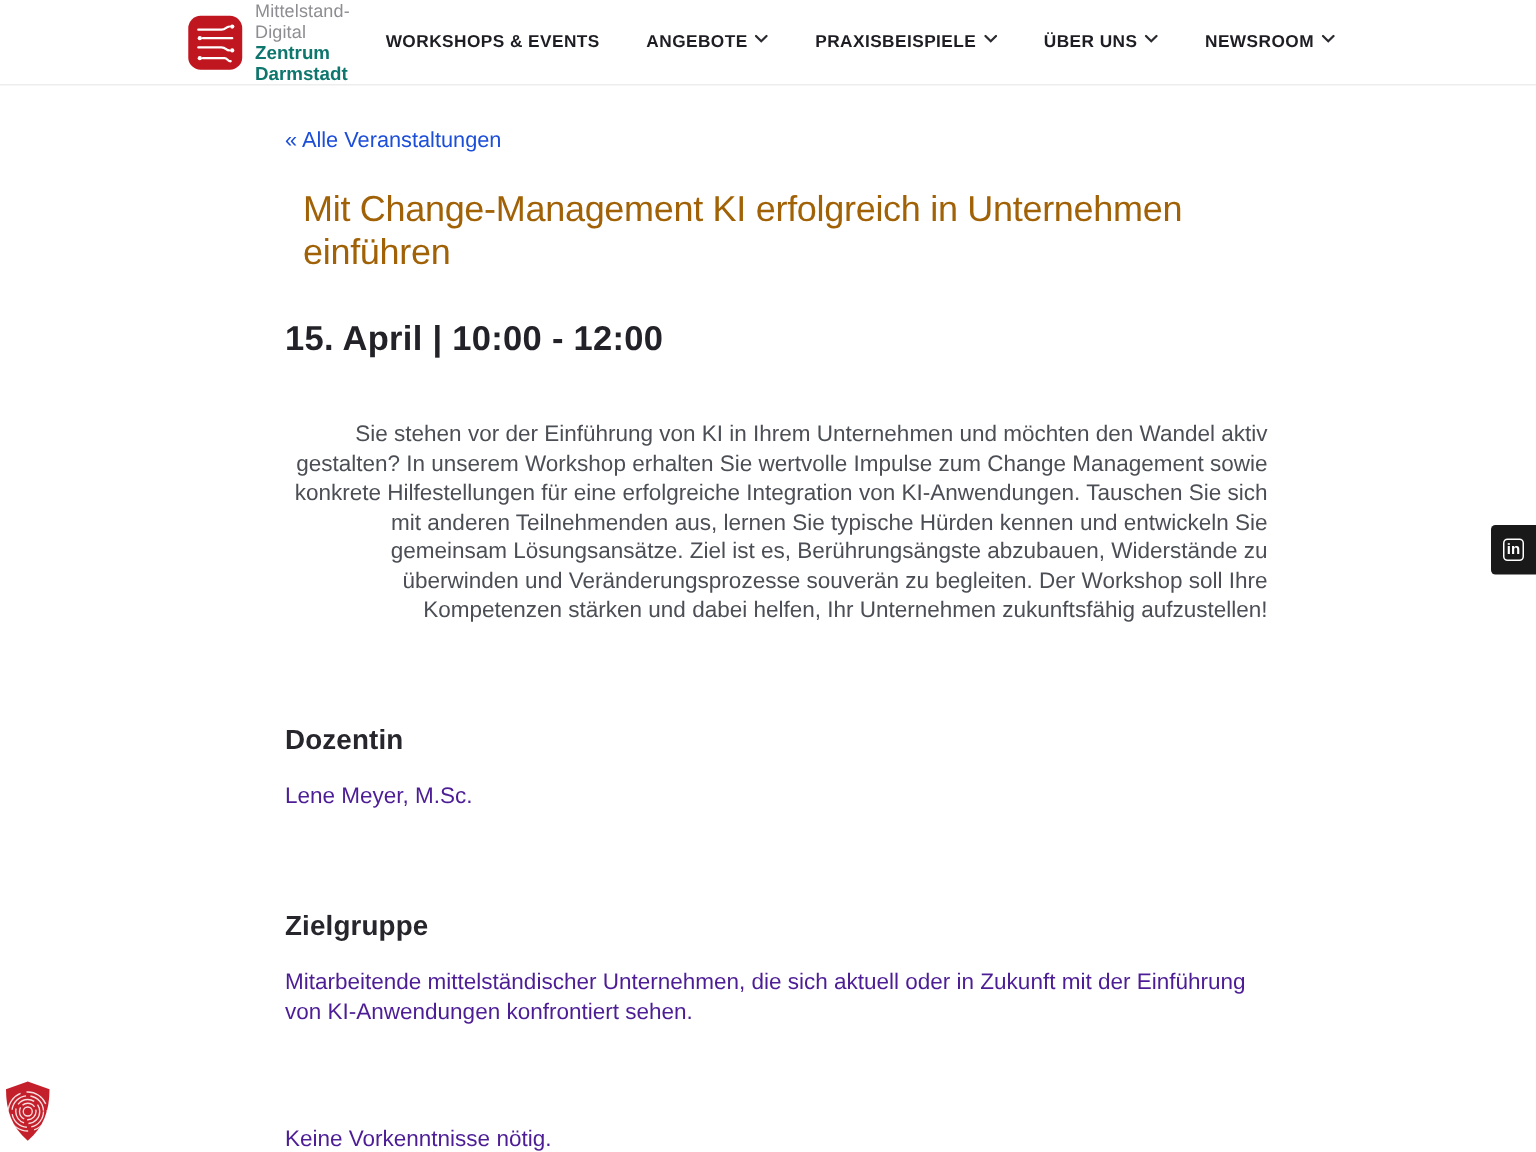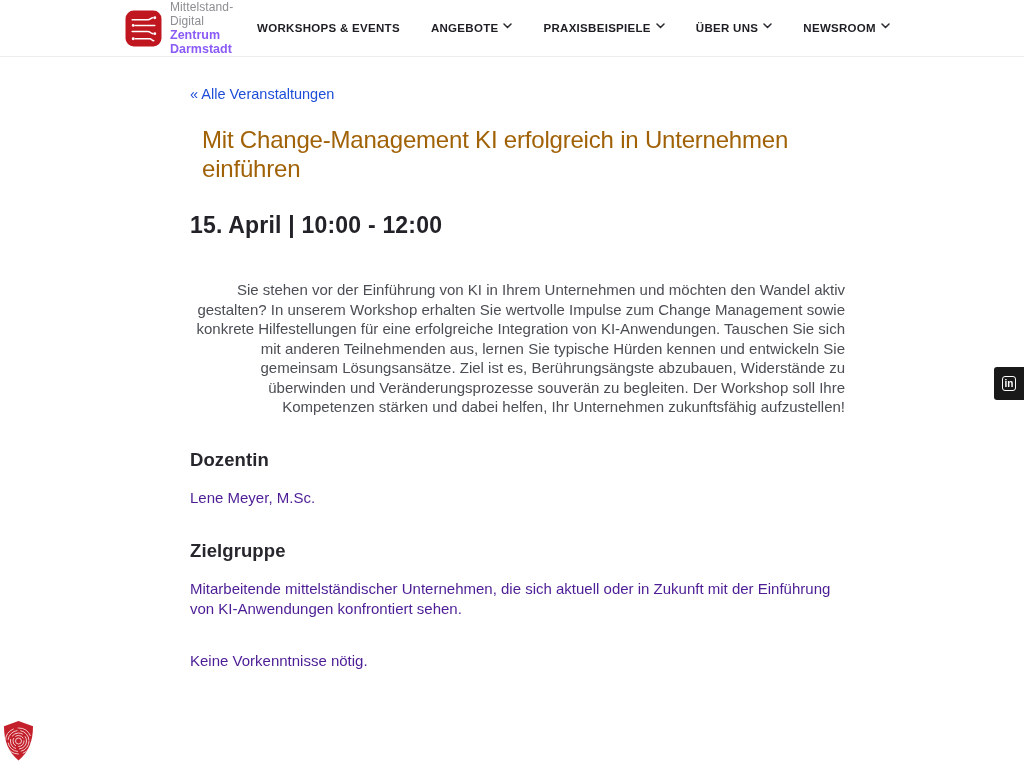--- a/index.html
+++ b/index.html
@@ -18,21 +18,21 @@
     border-bottom: 1px solid #ededed;
     display: flex;
     align-items: center;
     justify-content: space-between;
     padding: 0 134px 0 125px;
   }
   .brand { display: flex; align-items: center; gap: 8px; cursor: pointer; }
   .brand-logo { width: 37px; height: 37px; display: block; }
   .brand-text { line-height: 1.12; padding-top: 1px; }
   .brand-line1 { font-size: 12px; color: #8d8d92; letter-spacing: 0.1px; }
-  .brand-line2, .brand-line3 { font-size: 12.5px; font-weight: 700; color: #8b5cf6; }
+  .brand-line2, .brand-line3 { font-size: 12.5px; font-weight: 700; color: #0f766e; }
 
   .nav { display: flex; align-items: center; gap: 31px; }
   .nav-item {
     display: flex; gap: 5px;
     font-size: 11.5px; font-weight: 700; letter-spacing: 0.3px;
     color: #1d1d23; text-decoration: none; cursor: pointer;
     white-space: nowrap;
   }
   .chev { width: 9px; height: 6px; display: block; margin-top: 1px; }
 
@@ -64,39 +64,39 @@
 
   .event-description {
     margin-top: 41px;
     font-size: 15px;
     line-height: 1.3;
     color: #4b4e54;
     max-width: 655px;
     text-align: right;
   }
 
-  .section { margin-top: 32px; }
+  .section { margin-top: 65px; }
   .section-heading {
     font-size: 18.5px;
     font-weight: 600;
     color: #26262c;
     letter-spacing: 0.1px;
   }
   .section-text {
     margin-top: 17px;
     font-size: 15px;
     line-height: 1.35;
     color: #4c1d95;
     max-width: 650px;
   }
 
   
   .share-linkedin {
     position: fixed;
-    right: 0; top: 367px;
+    right: 0; top: 350px;
     width: 30px; height: 33px;
     background: #191919;
     border-radius: 3px 0 0 3px;
     display: flex; align-items: center; justify-content: center;
     cursor: pointer;
   }
   .linkedin-glyph {
     color: #ffffff;
     border: 1.5px solid #ffffff;
     border-radius: 3px;

